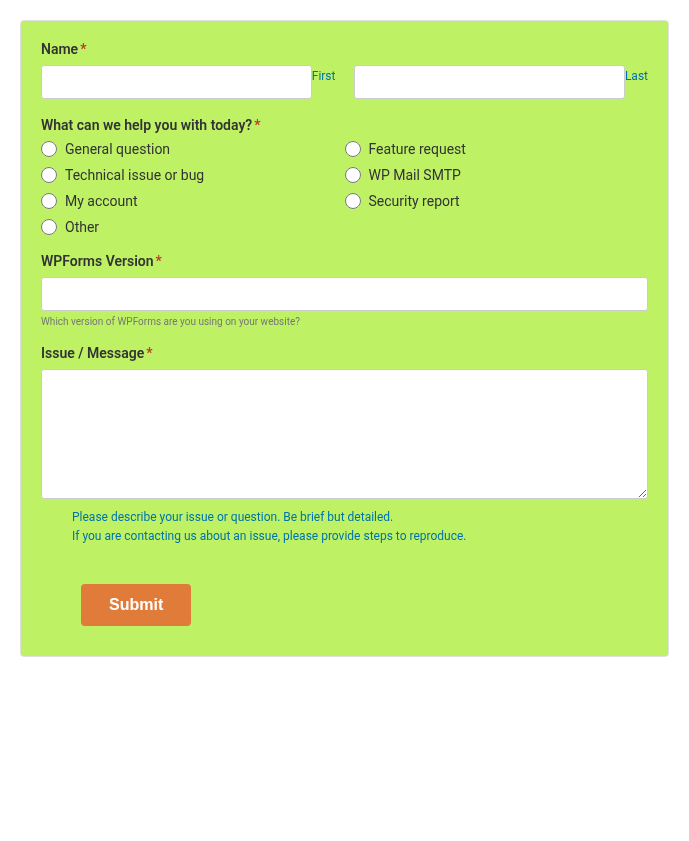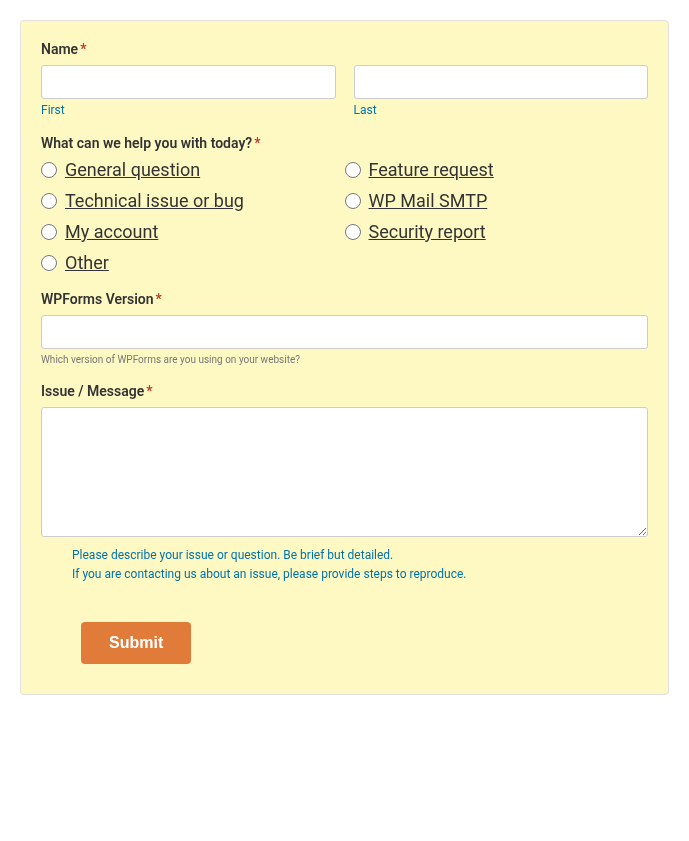--- a/index.html
+++ b/index.html
@@ -7,21 +7,21 @@
       background: #fff;
       font-family: -apple-system, BlinkMacSystemFont, "Segoe UI", Roboto, Helvetica, Arial, sans-serif;
       font-size: 14px;
       color: #333;
       display: flex;
       justify-content: center;
       padding: 20px;
     }
     .form-container {
       width: 689px;
-      background: #fef9c3;
+      background: #bef264;
       padding: 20px 20px 30px 20px;
       border: 1px solid #e0e0e0;
       border-radius: 4px;
     }
     .field-group {
       margin-bottom: 18px;
     }
     .field-label {
       font-size: 14px;
       font-weight: 600;
@@ -33,21 +33,21 @@
       color: #c0392b;
       margin-left: 2px;
     }
     .name-row {
       display: flex;
       gap: 18px;
     }
     .name-col {
       flex: 1;
       display: flex;
-      flex-direction: column;
+      flex-direction: row;
     }
     .field-hint {
       font-size: 12px;
       color: #0073aa;
       margin-top: 4px;
     }
     .email-row {
       display: flex;
       gap: 18px;
     }
@@ -87,24 +87,23 @@
       cursor: pointer;
     }
     .radio-option input[type="radio"] {
       accent-color: #e07b39;
       width: 16px;
       height: 16px;
       cursor: pointer;
       flex-shrink: 0;
     }
     .radio-label {
-      font-size: 18px;
-      color: #333;
-      cursor: pointer;
-      text-decoration: underline;
+      font-size: 14px;
+      color: #333;
+      cursor: pointer;
     }
     .wpforms-version-input {
       width: 300px;
     }
     .field-hint-small {
       font-size: 10px;
       color: #777;
       margin-top: 5px;
     }
     textarea {

